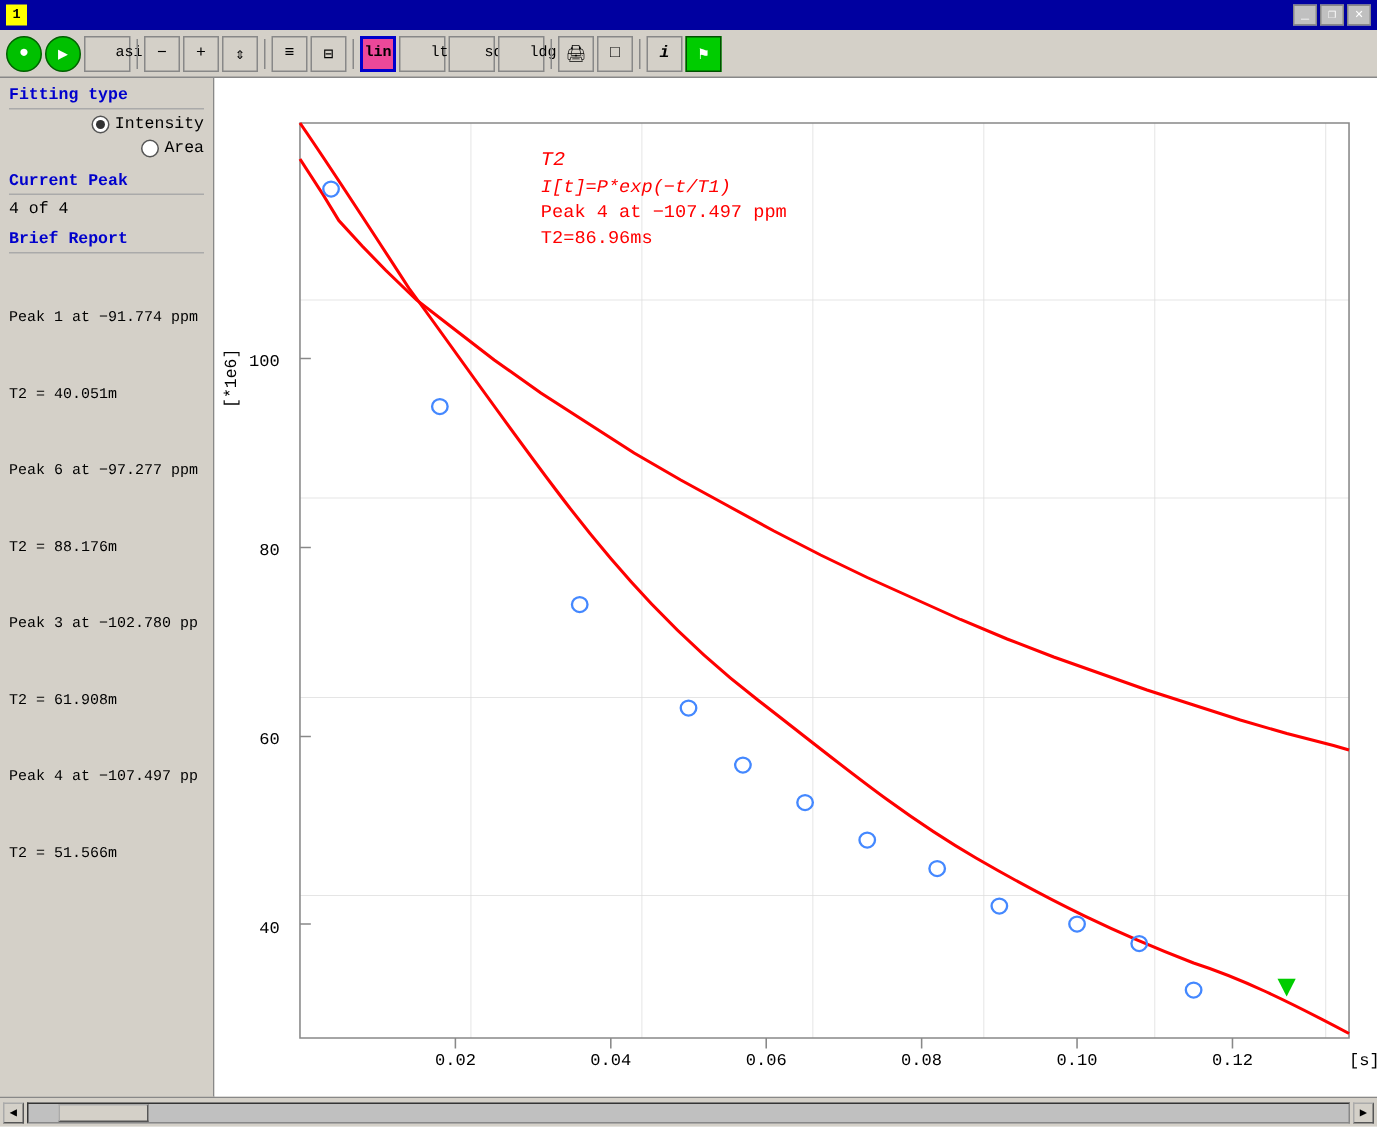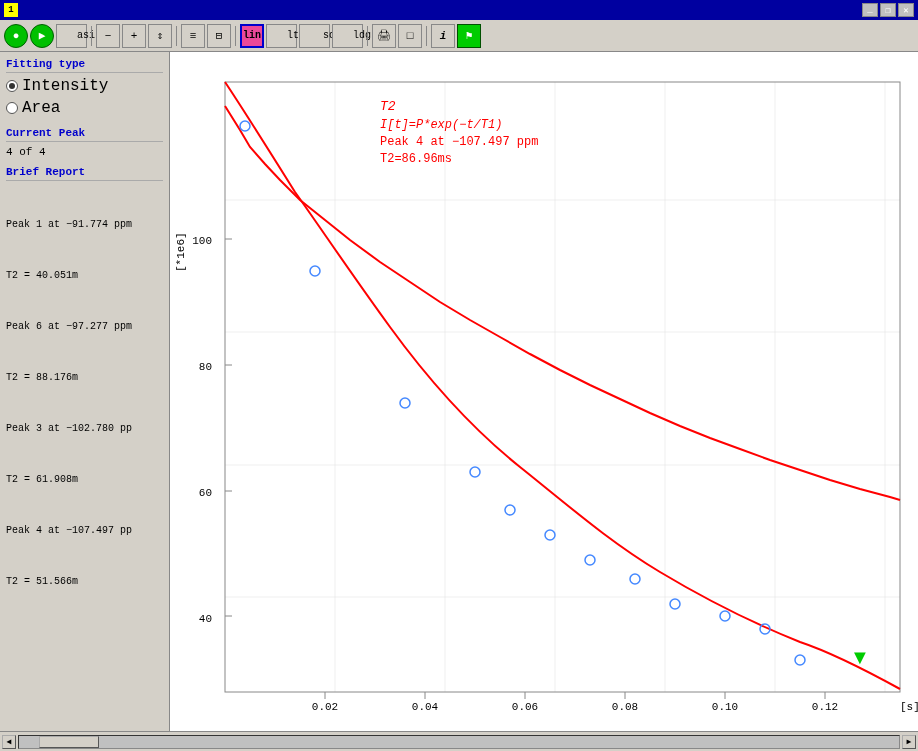--- a/index.html
+++ b/index.html
@@ -101,21 +101,21 @@
     }
 
     
     #main-layout {
       display: flex;
       height: calc(751px - 20px - 32px - 20px);
     }
 
     
     #left-panel {
-      width: 170px;
+      width: 143px;
       background: #d4d0c8;
       border-right: 1px solid #888;
       padding: 6px;
       flex-shrink: 0;
       overflow: hidden;
     }
 
     .panel-section-title {
       color: #0000cc;
       font-size: 11px;
@@ -128,21 +128,22 @@
     .radio-group {
       display: flex;
       flex-direction: column;
       gap: 4px;
       margin-bottom: 10px;
     }
     .radio-item {
       display: flex;
       align-items: center;
       gap: 4px;
-      font-size: 16px;
+      font-size: 11px;
+      justify-content: flex-end;
     }
     .radio-circle {
       width: 12px;
       height: 12px;
       border-radius: 50%;
       border: 1px solid #555;
       background: white;
       display: flex;
       align-items: center;
       justify-content: center;

